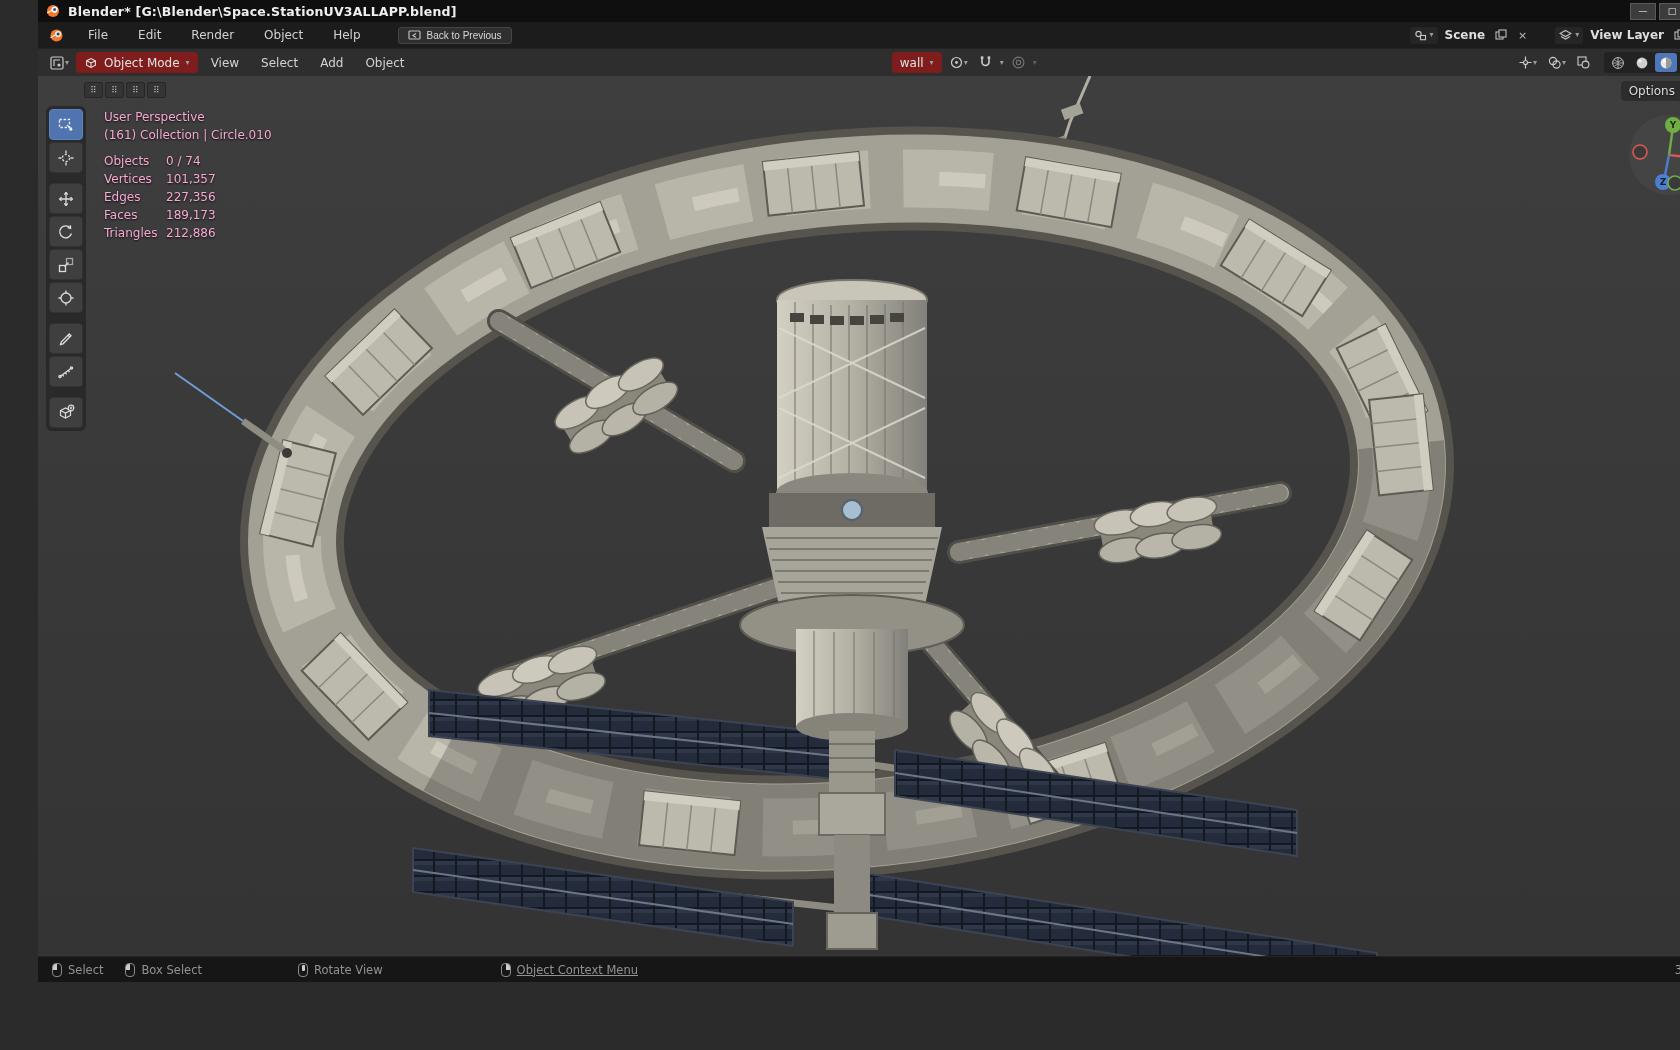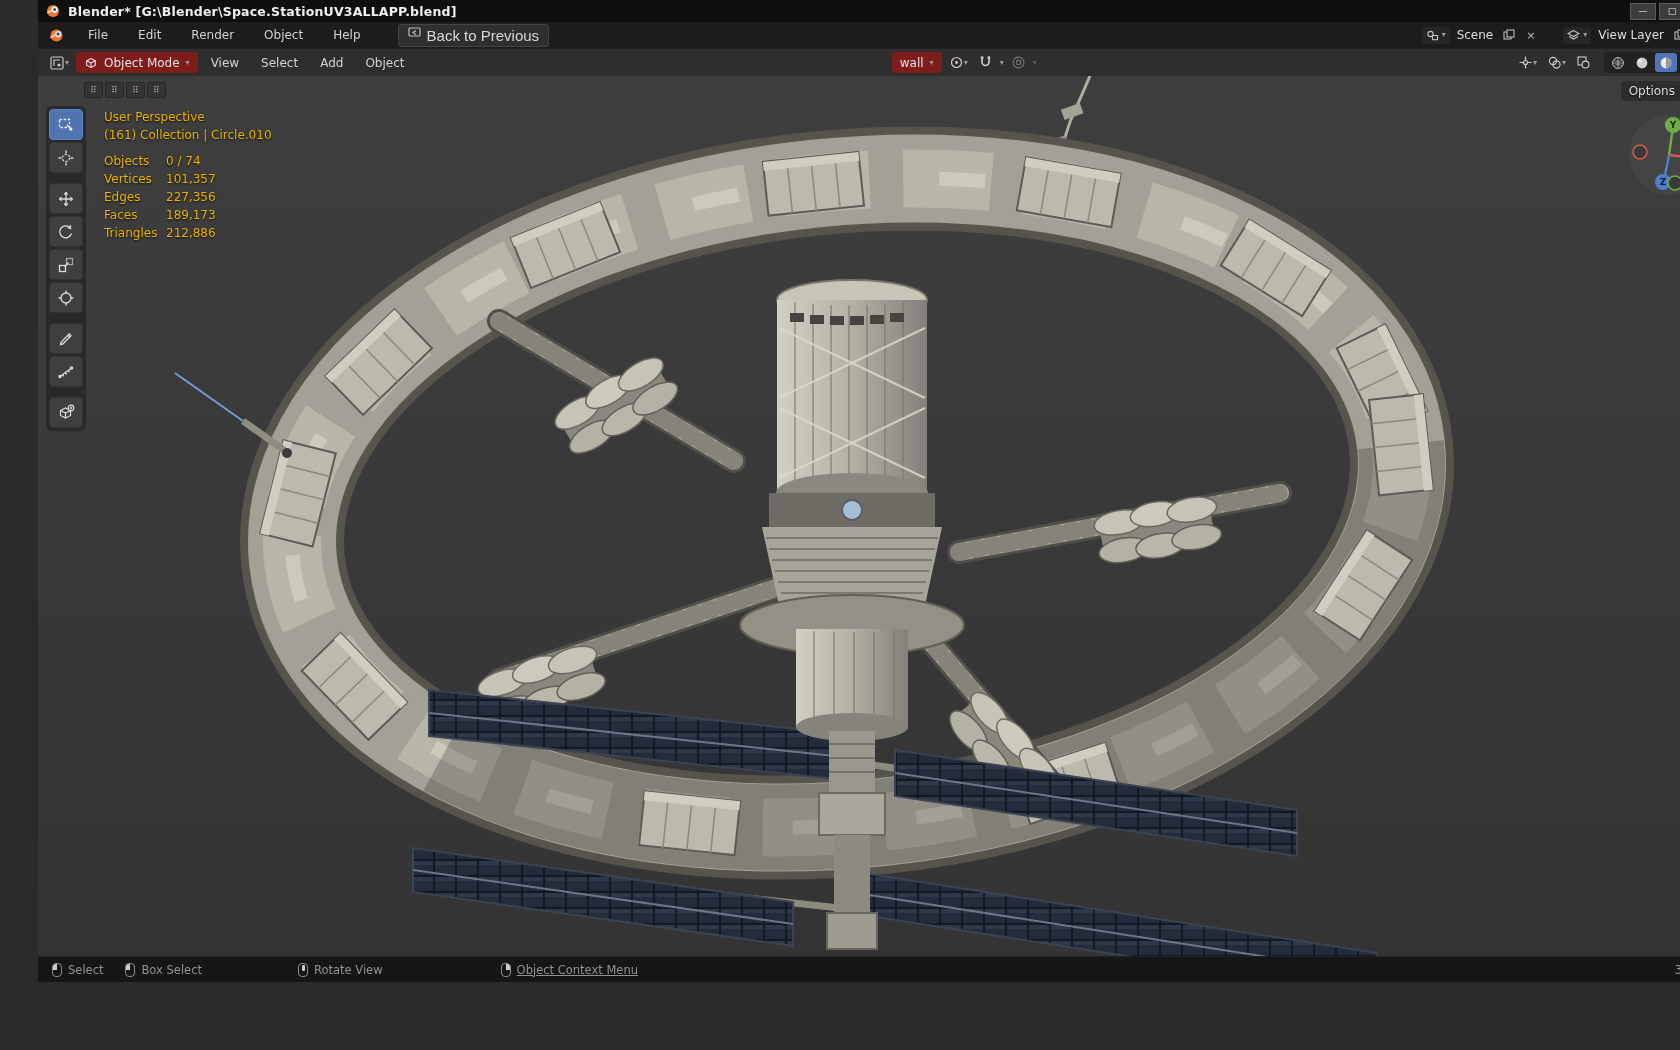--- a/index.html
+++ b/index.html
@@ -11,43 +11,43 @@
   .titlebar { height:22px; background:#0f0f0f; display:flex; align-items:center; padding:0 4px 0 8px; gap:8px; flex:0 0 auto; }
   .title-text { font-size:12.5px; font-weight:bold; color:#efefef; letter-spacing:.2px; }
   .winbtns { margin-left:auto; display:flex; gap:3px; }
   .winbtn { width:26px; height:17px; display:flex; align-items:center; justify-content:center;
     background:#3c3c3c; border:1px solid #5a5a5a; color:#e6e6e6; font-size:9px; cursor:default; }
   .winbtn.close { background:#c23a33; border-color:#d86a62; }
 
   
   .menubar { height:26px; background:#1c1c1c; display:flex; align-items:center; padding:0 8px; gap:12px; flex:0 0 auto; }
   .menu-item { padding:3px 9px; border-radius:3px; color:#d2d2d2; }
-  .btn-back { display:flex; gap:6px; background:#2f2f2f; border:1px solid #444;
-    border-radius:3px; padding:2px 9px; margin-left:16px; color:#d8d8d8; font-size:15px; }
+  .btn-back { display:flex; align-items:center; gap:6px; background:#2f2f2f; border:1px solid #444;
+    border-radius:3px; padding:2px 9px; margin-left:16px; color:#d8d8d8; font-size:10px; }
   .mb-right { margin-left:auto; display:flex; align-items:center; gap:5px; }
   .mini-select { display:flex; align-items:center; gap:3px; background:#262626; border-radius:3px; padding:2px 4px; }
-  .mb-label { color:#dedede; padding:0 2px; }
+  .mb-label { color:#dedede; padding:0 2px;font-weight:bold; }
   .mb-iconbtn { display:flex; align-items:center; justify-content:center; width:17px; height:17px; color:#bdbdbd; font-size:11px; }
   .mb-gap { width:14px; }
   .caret { font-size:8px; color:#9a9a9a; line-height:1; }
 
   
   .toolheader { height:28px; background:#2e2e2e; border-top:1px solid #232323; display:flex; align-items:center; padding:0 8px; gap:4px; flex:0 0 auto; }
   .pill { display:flex; align-items:center; gap:6px; background:#7f1d1d; border-radius:4px; padding:0 8px; height:21px; color:#e2e2e2; }
   .iconbtn { display:flex; align-items:center; justify-content:center; height:21px; padding:0 3px; border-radius:3px; color:#cfcfcf; }
   .iconbtn.dim, .caret.dim { opacity:.45; }
   .spacer { flex:1; }
   .shading-group { display:flex; align-items:center; background:#222; border-radius:4px; padding:1px 3px; gap:2px; margin-left:6px; }
   .shade-btn { width:22px; height:19px; display:flex; align-items:center; justify-content:center; border-radius:3px; }
   .shade-btn.active { background:#4f76b8; }
 
   
   .viewport { position:relative; flex:1 1 auto; overflow:hidden; background:#383838; }
   .scene3d { position:absolute; left:0; top:0; }
-  .overlay-text { position:absolute; left:66px; top:32px; color:#eab308; text-shadow:0 1px 2px rgba(0,0,0,.85); line-height:18px; }
+  .overlay-text { position:absolute; left:66px; top:32px; color:#f9a8d4; text-shadow:0 1px 2px rgba(0,0,0,.85); line-height:18px; }
   .overlay-text .small-gap { height:8px; }
   .stat-row { display:flex; }
   .stat-label { width:62px; }
   .options-btn { position:absolute; top:5px; right:11px; display:flex; align-items:center; gap:20px;
     background:rgba(40,40,40,.75); border-radius:4px; padding:3px 8px; color:#dcdcdc; text-shadow:0 1px 2px rgba(0,0,0,.6); }
   .mini-toolbar { position:absolute; left:46px; top:6px; display:flex; gap:2px; }
   .mini-btn { width:19px; height:16px; background:#343434; border:1px solid #262626; border-radius:2px;
     display:flex; align-items:center; justify-content:center; color:#b5b5b5; font-size:9px; }
 
   .tool-shelf { position:absolute; left:8px; top:30px; background:rgba(40,40,40,.92); border-radius:6px; padding:3px; display:flex; flex-direction:column; gap:2px; }

